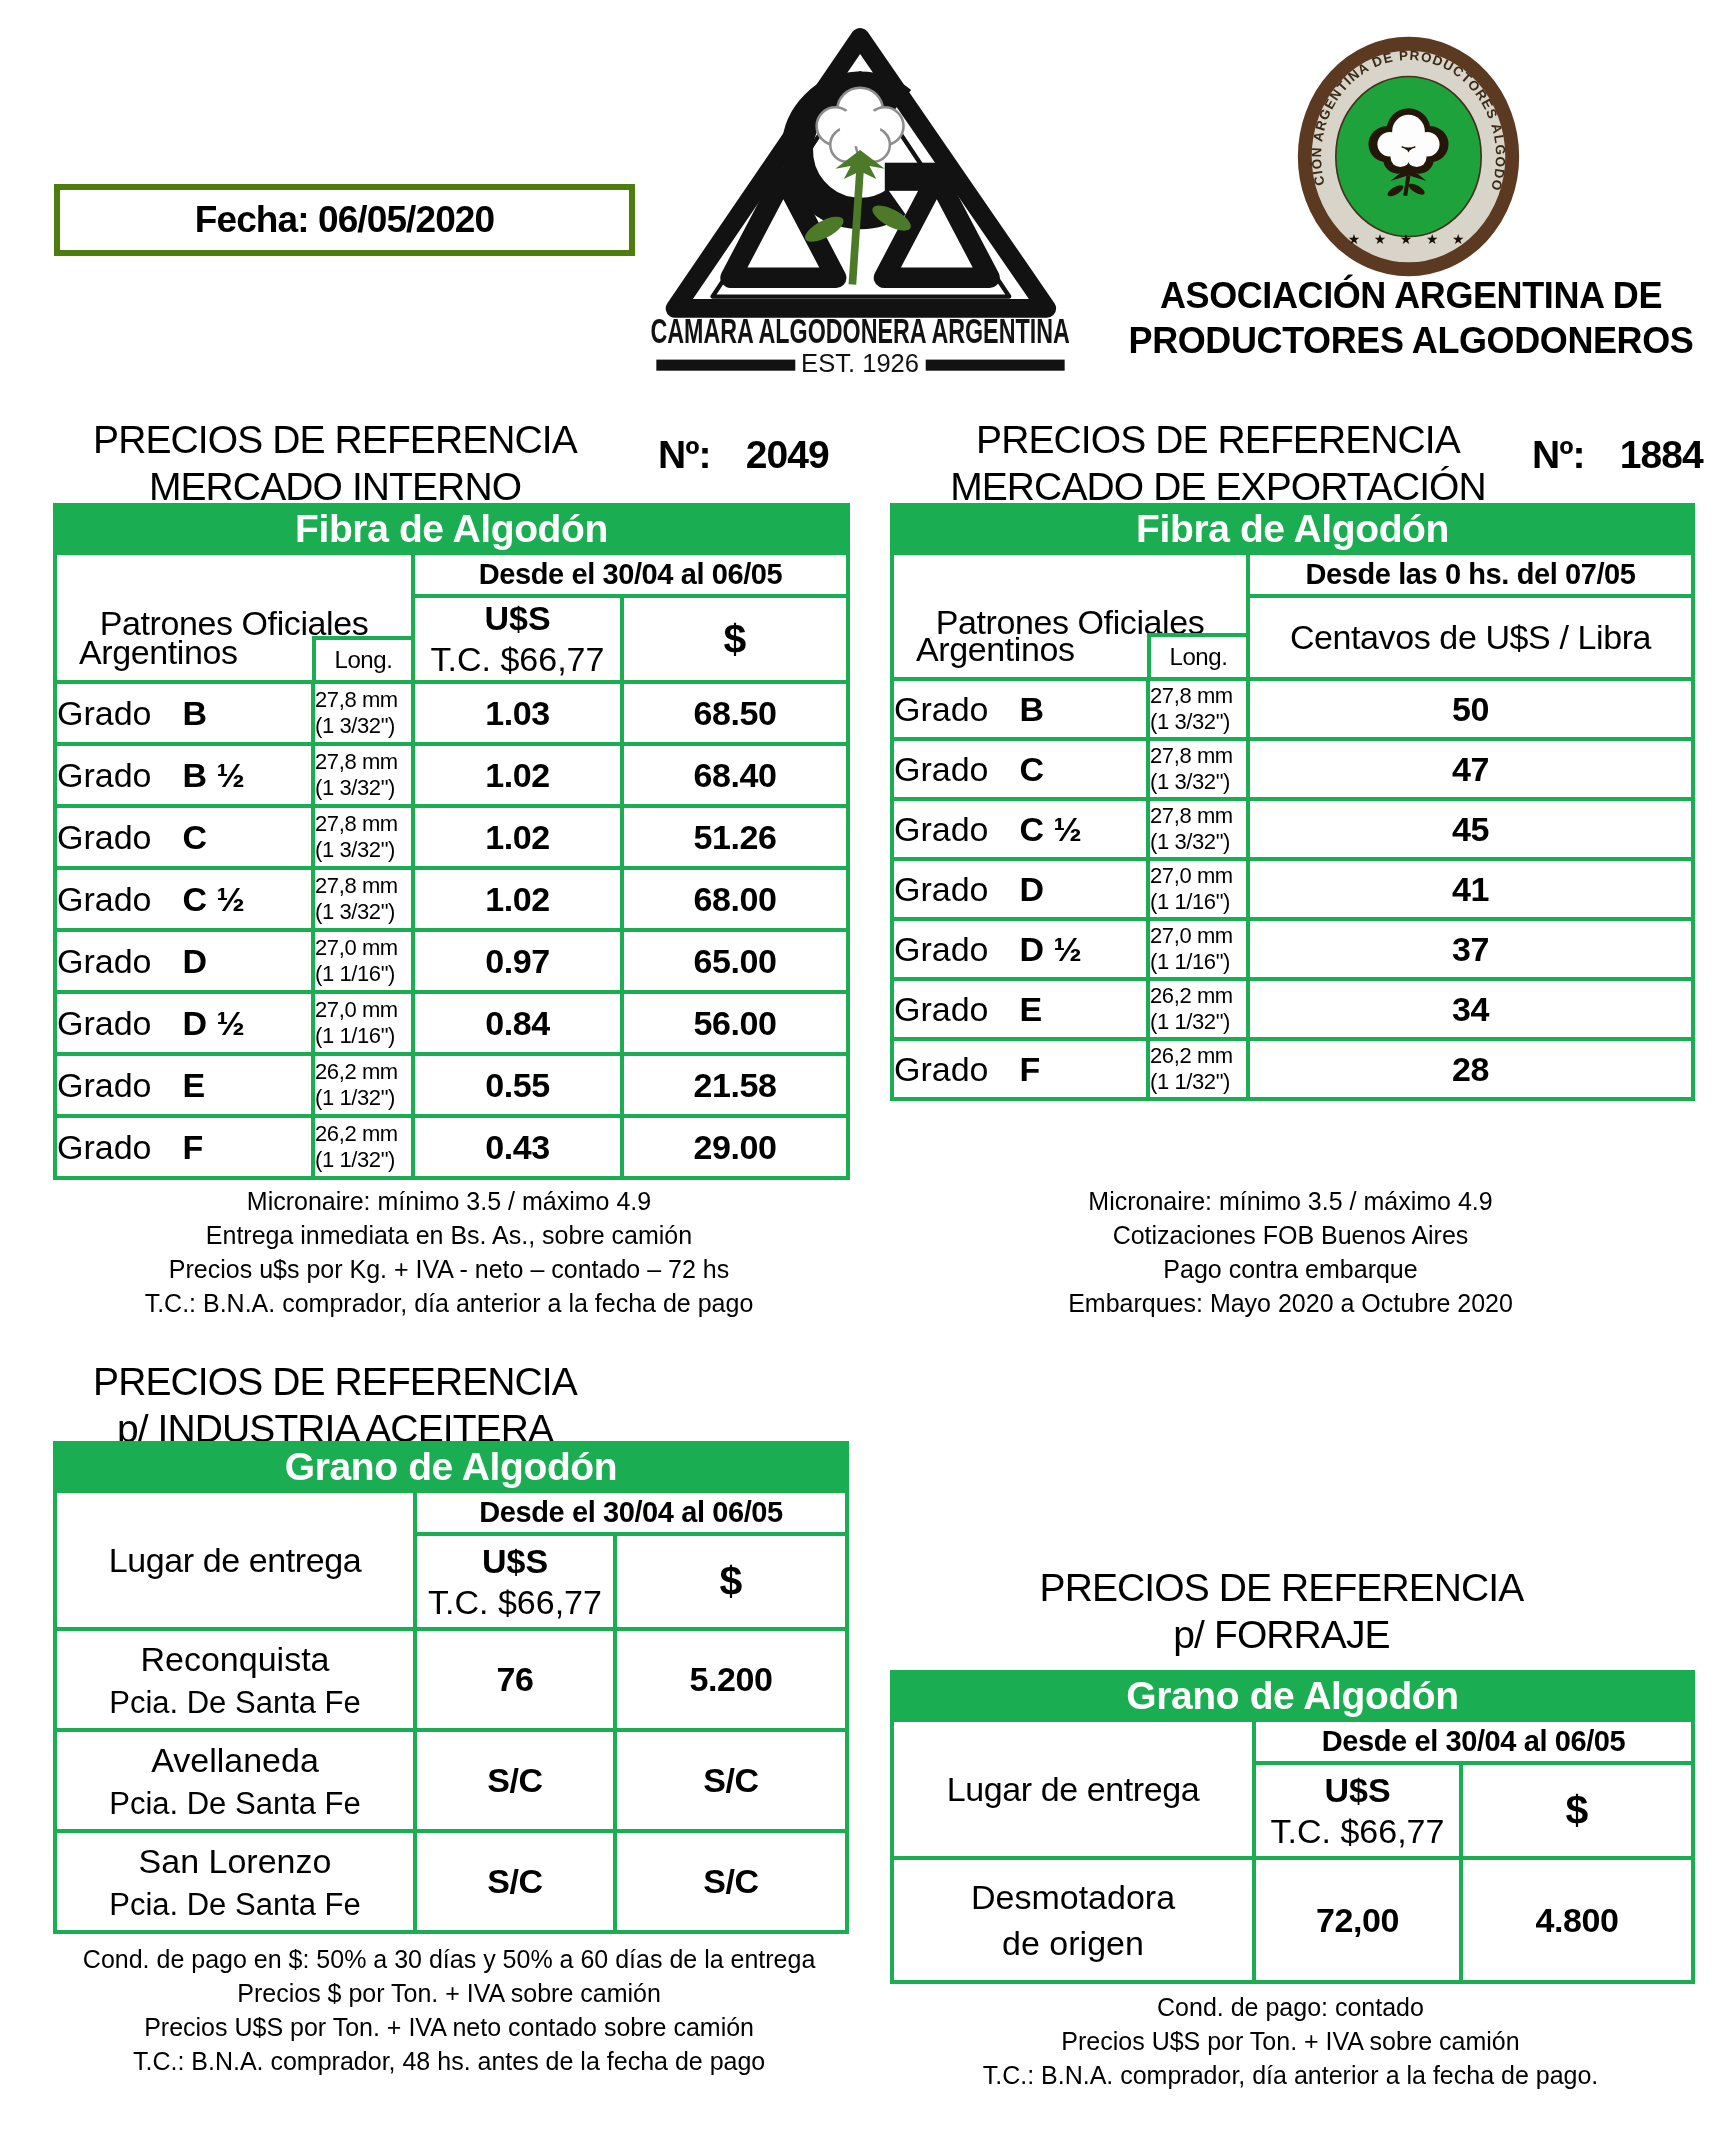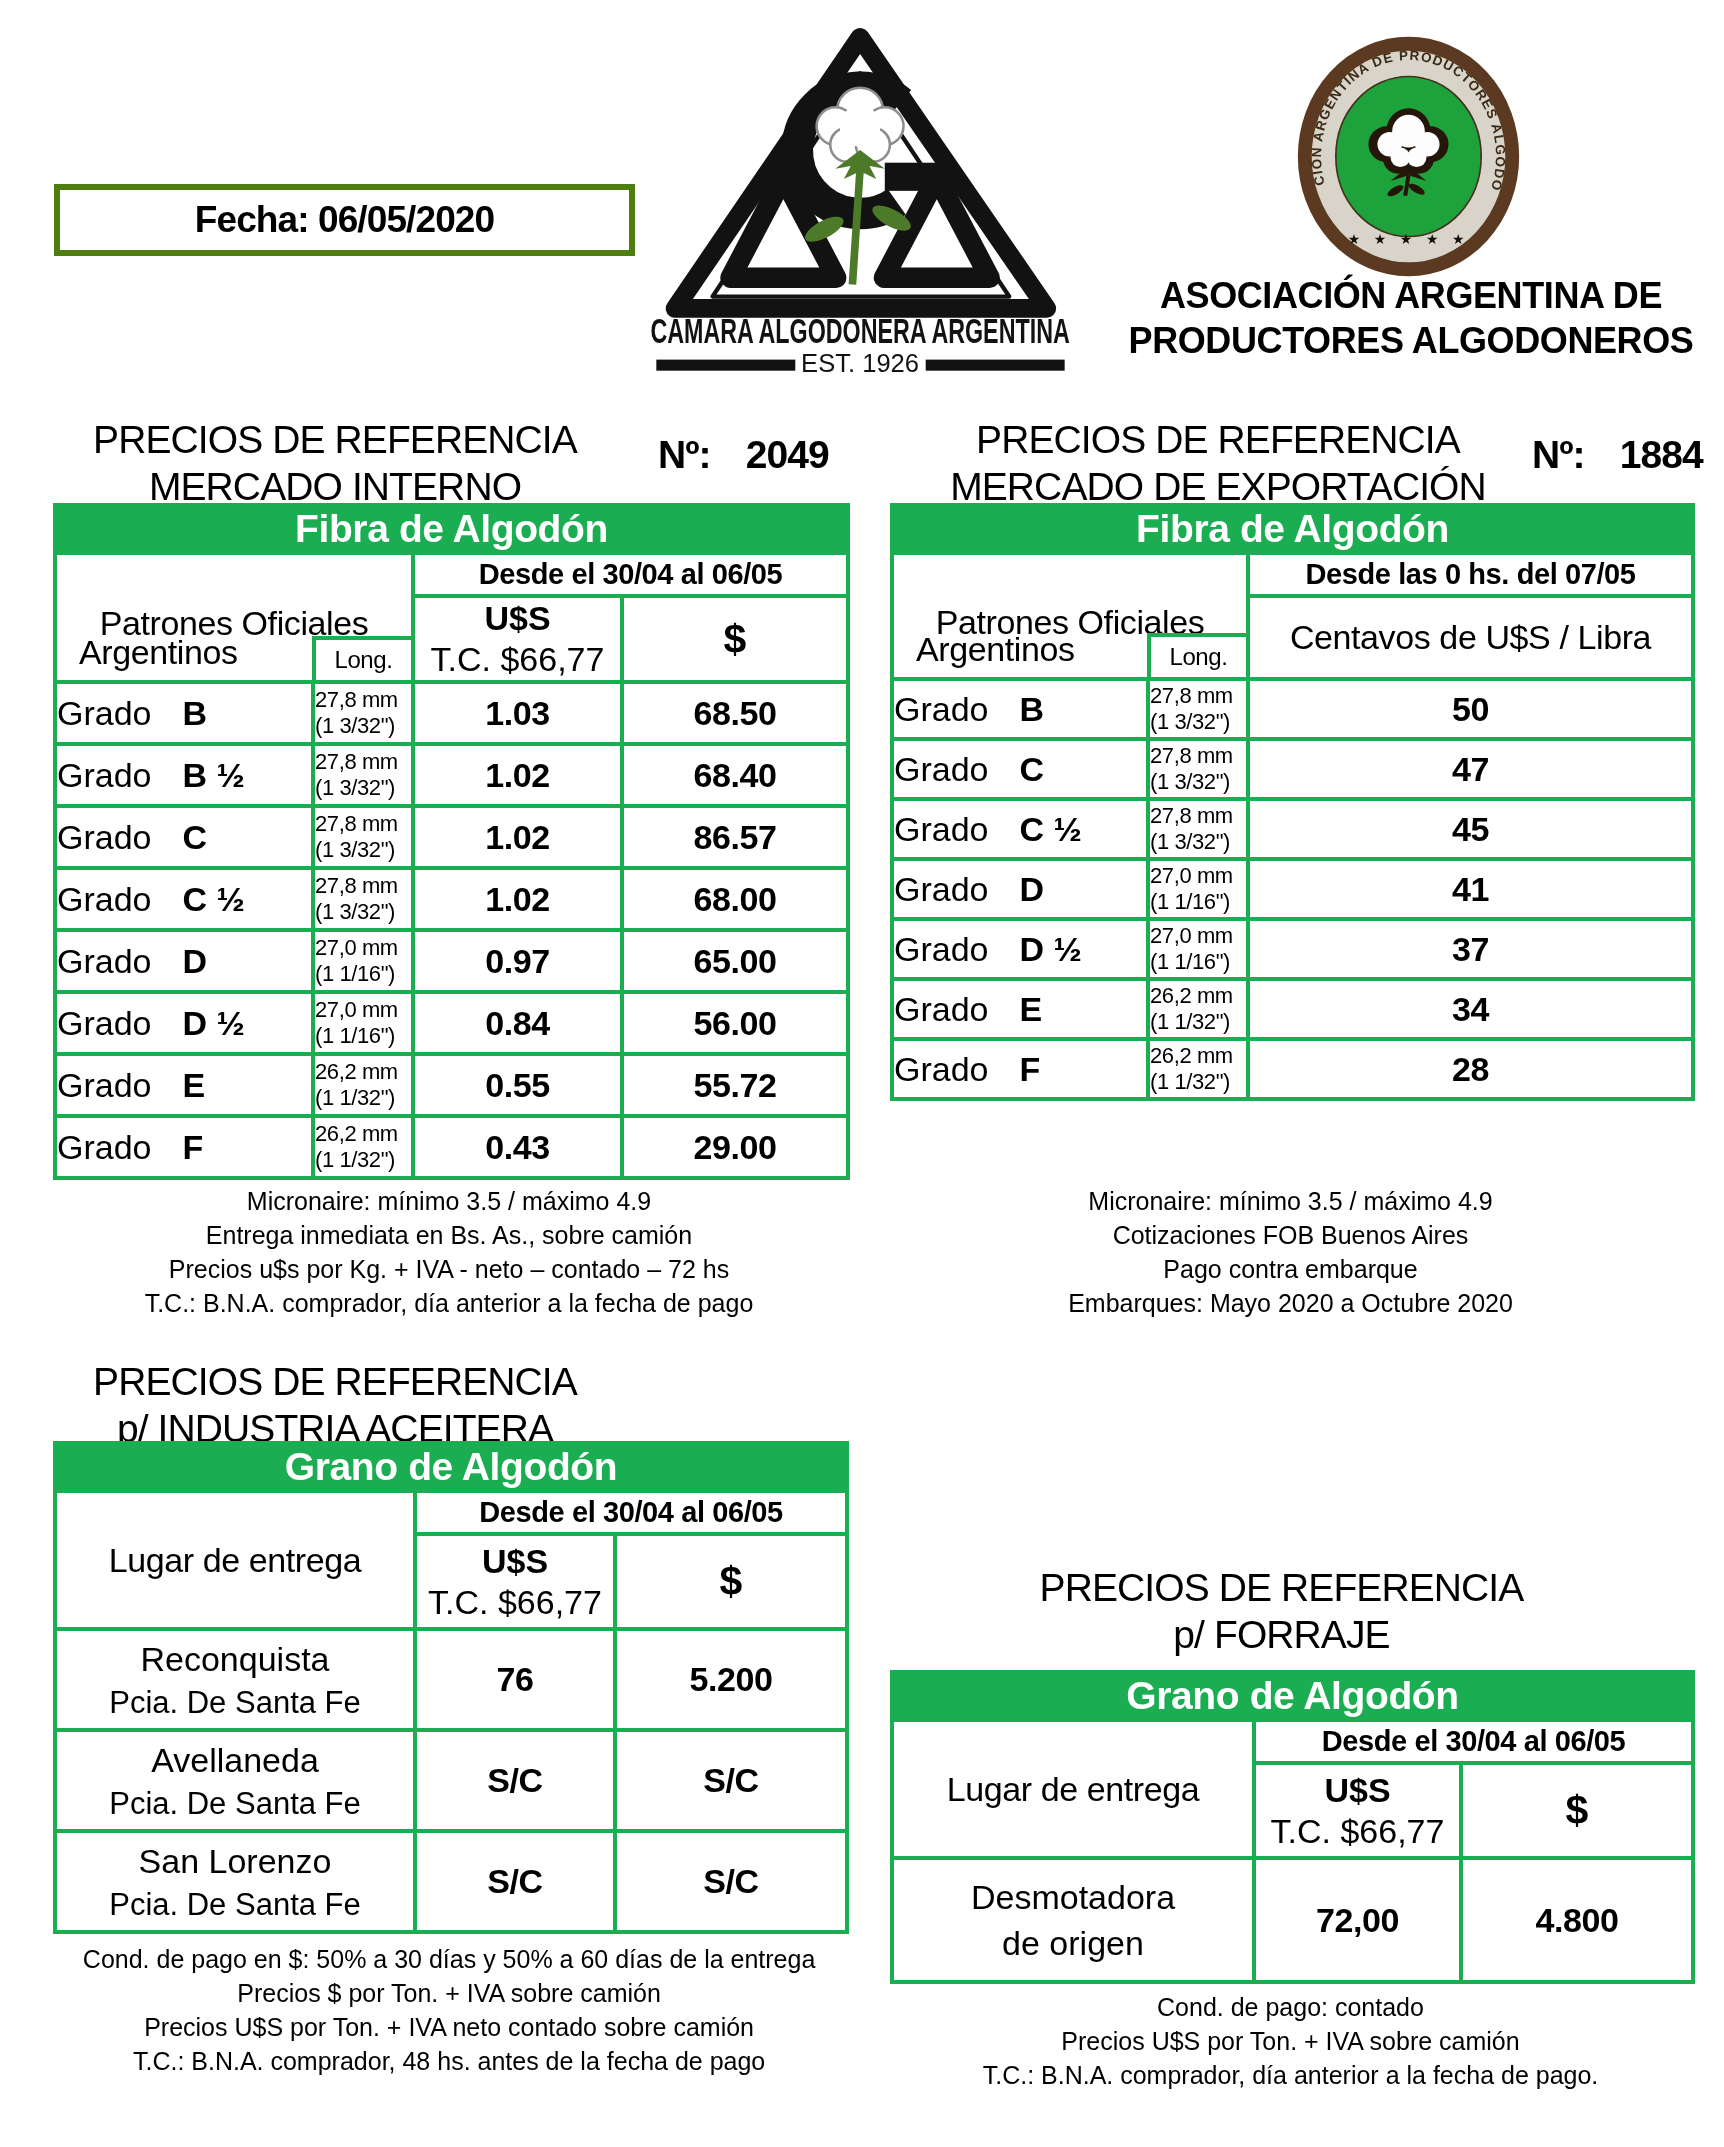--- a/index.html
+++ b/index.html
@@ -204,21 +204,21 @@
   </tr>
       <tr class="data-interno">
     <td class="grado-cell">
       <span>Grado</span><span class="g-letter">C</span>
     </td>
     <td class="mm-cell">
       <div>27,8 mm</div>
       <div>(1 3/32")</div>
     </td>
     <td class="val">1.02</td>
-    <td class="val">86.57</td>
+    <td class="val">51.26</td>
   </tr>
       <tr class="data-interno">
     <td class="grado-cell">
       <span>Grado</span><span class="g-letter">C ½</span>
     </td>
     <td class="mm-cell">
       <div>27,8 mm</div>
       <div>(1 3/32")</div>
     </td>
     <td class="val">1.02</td>
@@ -248,21 +248,21 @@
   </tr>
       <tr class="data-interno">
     <td class="grado-cell">
       <span>Grado</span><span class="g-letter">E</span>
     </td>
     <td class="mm-cell">
       <div>26,2 mm</div>
       <div>(1 1/32")</div>
     </td>
     <td class="val">0.55</td>
-    <td class="val">55.72</td>
+    <td class="val">21.58</td>
   </tr>
       <tr class="data-interno">
     <td class="grado-cell">
       <span>Grado</span><span class="g-letter">F</span>
     </td>
     <td class="mm-cell">
       <div>26,2 mm</div>
       <div>(1 1/32")</div>
     </td>
     <td class="val">0.43</td>

